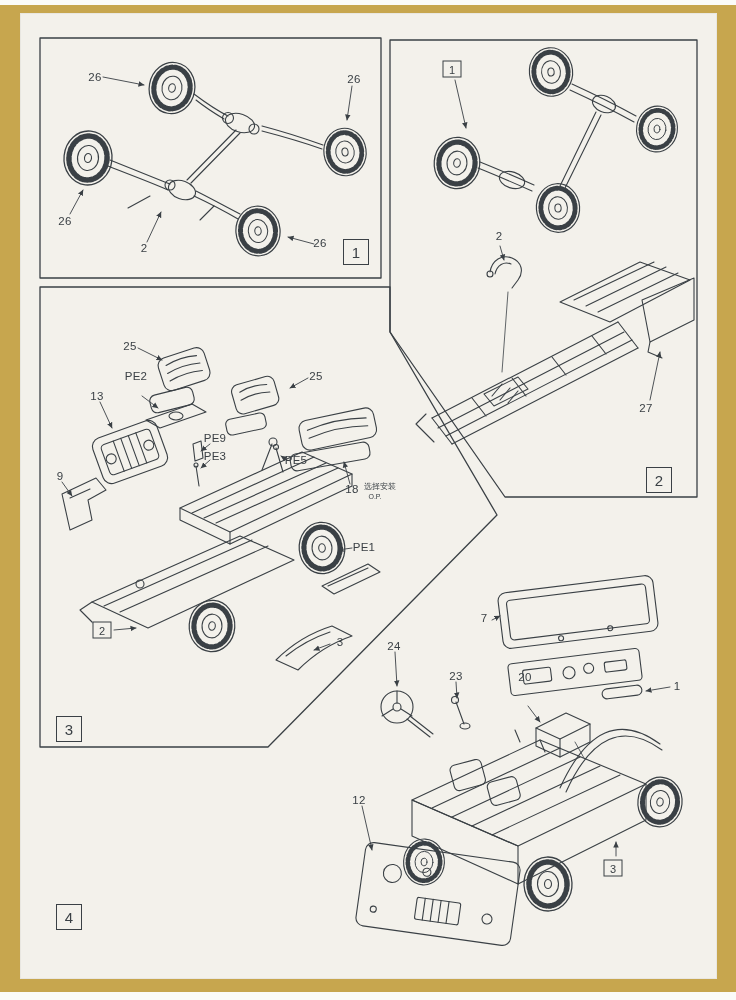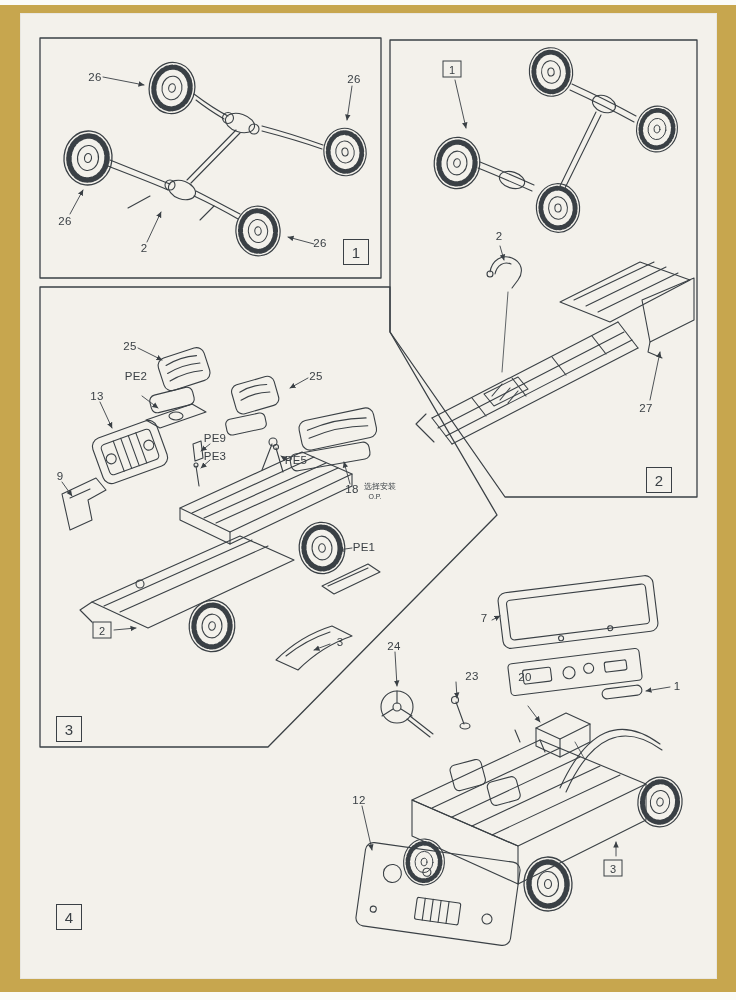--- a/index.html
+++ b/index.html
@@ -372,16 +372,16 @@
 <span class="co" style="left:296px; top:460px">PE5</span>
 <span class="co" style="left:60px; top:476px">9</span>
 <span class="co" style="left:352px; top:489px">18</span>
 <span class="co tiny-cn" style="left:380px; top:486px">选择安装</span>
 <span class="co tiny-en" style="left:375px; top:496px">O.P.</span>
 <span class="co" style="left:364px; top:547px">PE1</span>
 <span class="co" style="left:340px; top:642px">3</span>
 
 <span class="co" style="left:484px; top:618px">7</span>
 <span class="co" style="left:394px; top:646px">24</span>
-<span class="co" style="left:472px; top:676px">23</span>
+<span class="co" style="left:456px; top:676px">23</span>
 <span class="co" style="left:525px; top:677px">20</span>
 <span class="co" style="left:677px; top:686px">1</span>
 <span class="co" style="left:359px; top:800px">12</span>
 
 </body></html>

